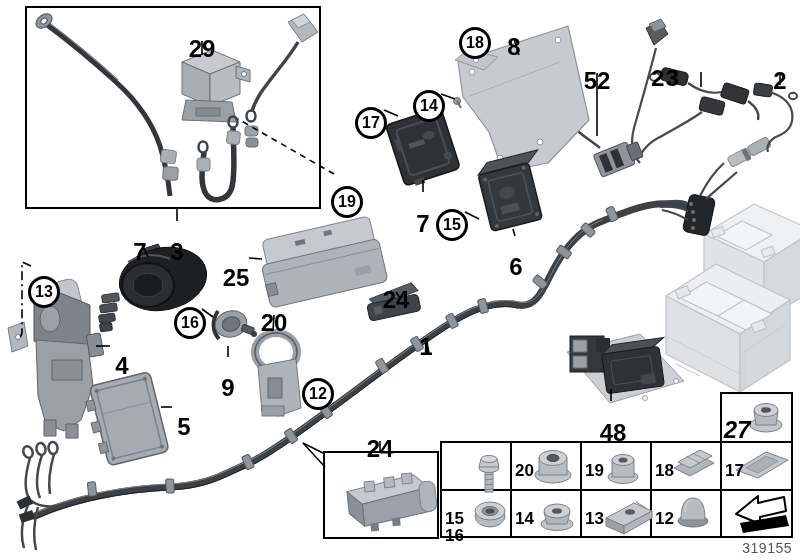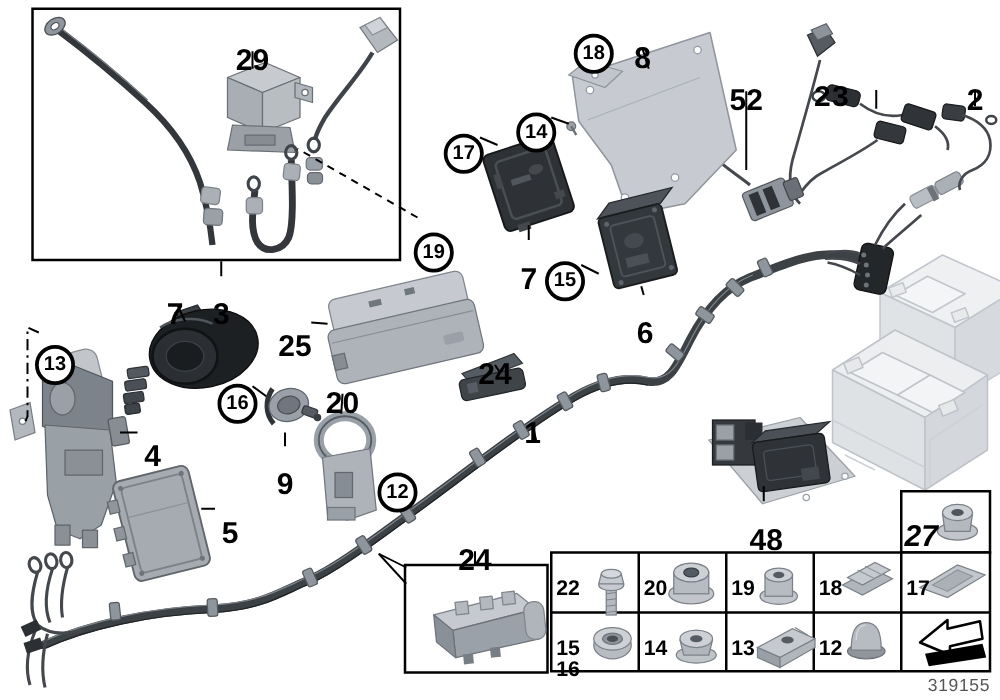--- a/index.html
+++ b/index.html
@@ -442,23 +442,20 @@
       <div class="co-circled" style="left: 475px; top: 23px;">18</div>
       <div class="co-circled" style="left: 429px; top: 86px;">14</div>
       <div class="co-circled" style="left: 371px; top: 103px;">17</div>
       <div class="co-circled" style="left: 452px; top: 205px;">15</div>
       <div class="co-circled" style="left: 347px; top: 182px;">19</div>
       <div class="co-circled" style="left: 44px; top: 272px;">13</div>
       <div class="co-circled" style="left: 190px; top: 303px;">16</div>
       <div class="co-circled" style="left: 318px; top: 374px;">12</div>
     </div>
 <div id="cell-layer">
-      <div class="cell" style="left: 441px; top: 442px; width: 70px; height: 48px;">
-        <span class="num">22</span>
-      </div>
       <div class="cell" style="left: 511px; top: 442px; width: 70px; height: 48px; text-align: right;">
         <span class="num">20</span>
       </div>
       <div class="cell" style="left: 581px; top: 442px; width: 70px; height: 48px;">
         <span class="num">19</span>
       </div>
       <div class="cell" style="left: 651px; top: 442px; width: 70px; height: 48px;">
         <span class="num">18</span>
       </div>
       <div class="cell" style="left: 721px; top: 442px; width: 71px; height: 48px;">

